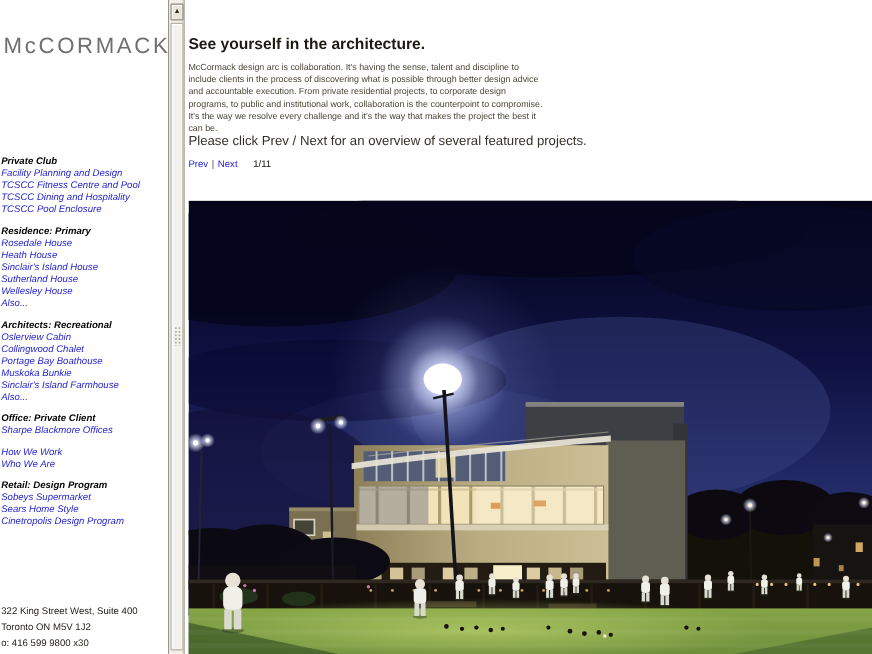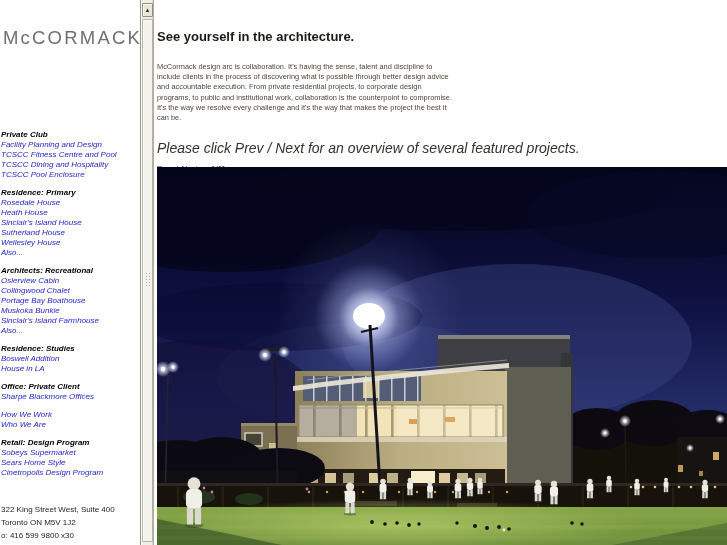--- a/index.html
+++ b/index.html
@@ -27,22 +27,22 @@
     border:1px solid #8f8d80;border-radius:1px;font-size:6px;line-height:13px;text-align:center;
     color:#2e2d27;box-shadow:inset 1px 1px 0 #fbfaf5;cursor:pointer;}
   .sb-thumb{position:absolute;left:1px;top:19px;width:11px;height:523px;background:#f3f2ec;
     border:1px solid #b5b3a5;border-radius:1px;box-shadow:inset 1px 1px 0 #ffffff;cursor:pointer;}
   .sb-grip{position:absolute;left:2px;top:252px;width:7px;height:16px;
     background-image:radial-gradient(#b3b0a1 0.8px,transparent 0.9px);background-size:3px 3px;}
 
   
   .main{position:absolute;left:157px;top:0;width:558px;height:545px;}
   .heading{margin:29px 0 0 0;font-size:13px;font-weight:bold;color:#1d1a13;}
-  .body-text{margin-top:18px;width:296px;font-size:7.4px;line-height:10.2px;color:#4c4638;}
-  .instruction{margin-top:17px;font-size:14px;font-style:italic;color:#35312a;}
+  .body-text{margin-top:7px;width:296px;font-size:7.4px;line-height:10.2px;color:#4c4638;}
+  .instruction{font-size:11px;color:#35312a;}
   .pager{margin-top:8px;font-size:8px;color:#2a2723;}
   .pager a{color:#2424cf;text-decoration:none;cursor:pointer;}
   .pager .sep{color:#55524b;margin:0 3px;}
   .pager .counter{margin-left:13px;color:#15130f;}
   .photo{position:absolute;left:0;top:167px;width:570px;height:378px;overflow:hidden;}
   .photo svg{display:block;}
 </style>
 </head>
 <body>
 
@@ -69,25 +69,20 @@
       <a class="nav-link">Also...</a>
     </div>
     <div class="nav-section">
       <div class="nav-title">Architects: Recreational</div>
       <a class="nav-link">Oslerview Cabin</a>
       <a class="nav-link">Collingwood Chalet</a>
       <a class="nav-link">Portage Bay Boathouse</a>
       <a class="nav-link">Muskoka Bunkie</a>
       <a class="nav-link">Sinclair's Island Farmhouse</a>
       <a class="nav-link">Also...</a>
-    </div>
-    <div class="nav-section">
-      <div class="nav-title">Residence: Studies</div>
-      <a class="nav-link">Boswell Addition</a>
-      <a class="nav-link">House in LA</a>
     </div>
     <div class="nav-section">
       <div class="nav-title">Office: Private Client</div>
       <a class="nav-link">Sharpe Blackmore Offices</a>
     </div>
     <div class="nav-section">
       <a class="nav-link">How We Work</a>
       <a class="nav-link">Who We Are</a>
     </div>
     <div class="nav-section">

